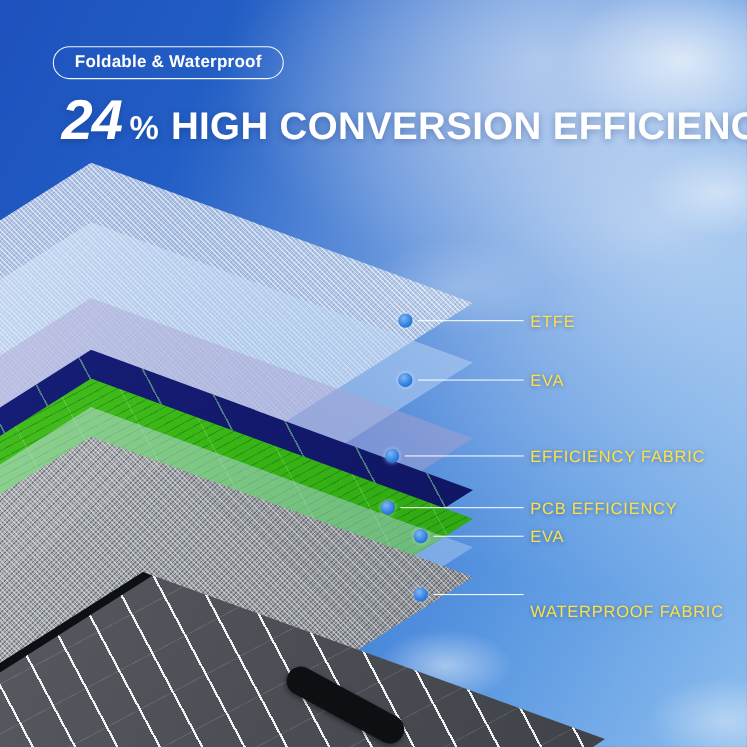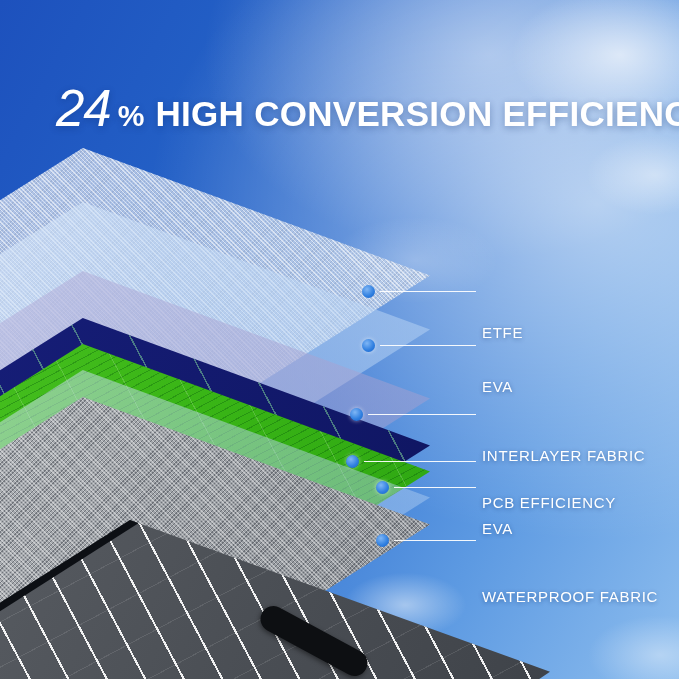--- a/index.html
+++ b/index.html
@@ -26,21 +26,21 @@
   .c6{left:150px;top:620px;width:180px;height:80px;opacity:.25;}
 
   
   .badge{position:absolute;left:48px;top:42px;height:28px;padding:0 19px;
          border:1.6px solid rgba(255,255,255,.95);border-radius:16px;
          display:flex;align-items:center;color:#fff;font-size:15.5px;
          font-weight:bold;letter-spacing:.2px;white-space:nowrap;}
   .headline{position:absolute;left:56px;top:83px;display:flex;align-items:baseline;
             color:#fff;white-space:nowrap;
             text-shadow:0 2px 7px rgba(10,40,100,.33);}
-  .h-num{font-size:51px;font-weight:normal;font-style:italic;letter-spacing:-1px;
+  .h-num{font-size:51px;font-weight:bold;font-style:italic;letter-spacing:-1px;
          line-height:1;}
   .h-pct{font-size:30px;font-weight:bold;line-height:1;margin-left:7px;}
   .h-rest{font-size:35px;font-weight:bold;line-height:1;margin-left:11px;
           letter-spacing:.3px;}
 
   
   
   .layer{position:absolute;left:-190px;width:620px;height:300px;
          clip-path:polygon(44% 0%, 100% 42.5%, 56% 100%, 0% 57.5%);}
 
@@ -90,22 +90,22 @@
   .panel-edge{position:absolute;left:-150px;top:520px;width:700px;height:330px;
          clip-path:polygon(40% 0%, 41.2% 1%, 1.6% 54.4%, 0% 54%);
          background:#0c0f14;}
   .handle{position:absolute;left:255px;top:628px;width:118px;height:26px;
           border-radius:13px;background:#0d0f12;transform:rotate(28.5deg);
           box-shadow:0 2px 5px rgba(0,0,0,.45);}
   .dot{position:absolute;width:13px;height:13px;border-radius:50%;
        background:radial-gradient(circle at 38% 33%,#7fb6f5,#2f7fe0 58%,#1a62c8);
        box-shadow:0 0 4px rgba(255,255,255,.55);}
   .lead{position:absolute;height:1.4px;background:rgba(255,255,255,.93);}
-  .clabel{position:absolute;color:#ffffff;font-size:15px;letter-spacing:.7px;
-          white-space:nowrap;text-shadow:0 1px 4px rgba(12,45,105,.45);margin-top:40px;}
+  .clabel{position:absolute;color:#fde047;font-size:15px;letter-spacing:.7px;
+          white-space:nowrap;text-shadow:0 1px 4px rgba(12,45,105,.45);}
 </style>
 </head>
 <body>
 
 <div id="stage">
 
   <div class="sky"></div>
   <div class="cloud c1"></div>
   <div class="cloud c2"></div>
   <div class="cloud c3"></div>
@@ -130,37 +130,40 @@
     <div class="edge"></div>
   </div>
   <div class="layer L6 fabric">
     <div class="edge"></div>
   </div>
 
   <div class="panel"></div>
   <div class="panel-edge"></div>
   <div class="handle"></div>
 
+  <div class="badge">
+    <span>Foldable &amp; Waterproof</span>
+  </div>
 
   <div class="headline">
     <span class="h-num">24</span>
     <span class="h-pct">%</span>
     <span class="h-rest">HIGH CONVERSION EFFICIENCY</span>
   </div>
 
   <div id="callouts">
       <div class="dot" style="left: 362px; top: 285px;"></div>
       <div class="lead" style="left: 380px; top: 291px; width: 96px;"></div>
       <div class="clabel" style="left: 482px; top: 284px;">ETFE</div>
       <div class="dot" style="left: 362px; top: 339px;"></div>
       <div class="lead" style="left: 380px; top: 345px; width: 96px;"></div>
       <div class="clabel" style="left: 482px; top: 338px;">EVA</div>
       <div class="dot" style="left: 350px; top: 408px;"></div>
       <div class="lead" style="left: 368px; top: 414px; width: 108px;"></div>
-      <div class="clabel" style="left: 482px; top: 407px;">INTERLAYER FABRIC</div>
+      <div class="clabel" style="left: 482px; top: 407px;">EFFICIENCY FABRIC</div>
       <div class="dot" style="left: 346px; top: 455px;"></div>
       <div class="lead" style="left: 364px; top: 461px; width: 112px;"></div>
       <div class="clabel" style="left: 482px; top: 454px;">PCB EFFICIENCY</div>
       <div class="dot" style="left: 376px; top: 481px;"></div>
       <div class="lead" style="left: 394px; top: 487px; width: 82px;"></div>
       <div class="clabel" style="left: 482px; top: 480px;">EVA</div>
       <div class="dot" style="left: 376px; top: 534px;"></div>
       <div class="lead" style="left: 394px; top: 540px; width: 82px;"></div>
       <div class="clabel" style="left: 482px; top: 548px;">WATERPROOF FABRIC</div>
     </div>

